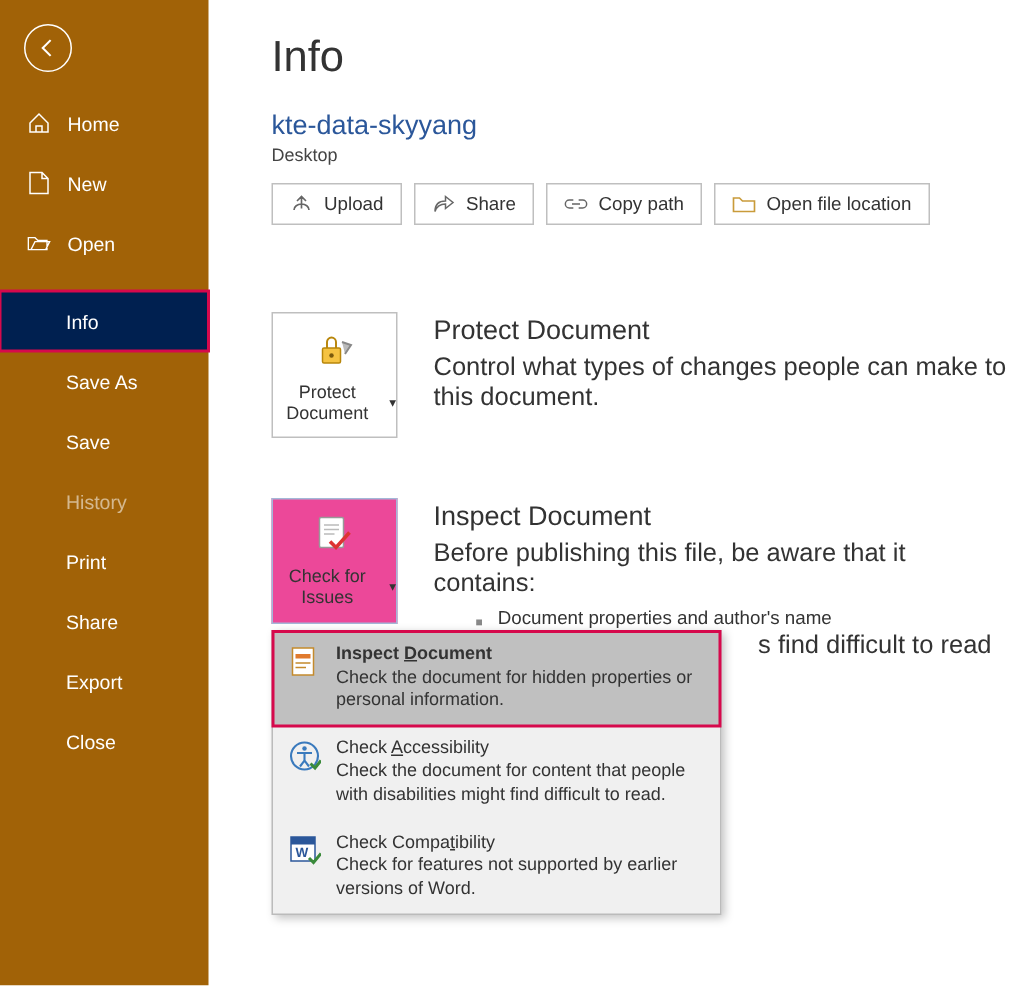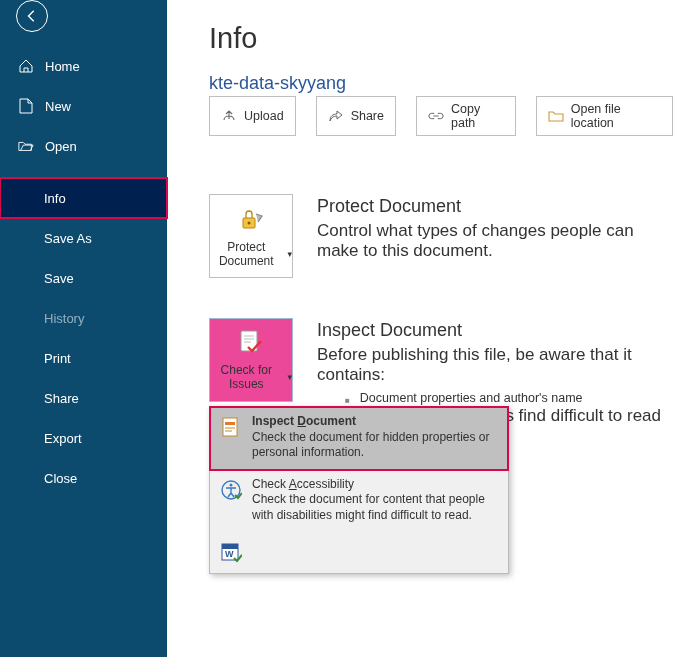--- a/index.html
+++ b/index.html
@@ -1,31 +1,31 @@
 <!DOCTYPE html>
 <html><head>
 <meta charset="utf-8">
 <style>
 * { box-sizing: border-box; margin: 0; padding: 0; font-family: "Segoe UI", Arial, sans-serif; }
 body { width: 673px; height: 657px; display: flex; background: #fff; overflow: hidden; }
-.sidebar { width: 167px; background: #0c4a6e; color: #fff; display: flex; flex-direction: column; padding-top: 0; }
+.sidebar { width: 139px; background: #a16207; color: #fff; display: flex; flex-direction: column; padding-top: 16px; }
 .back-btn { width: 32px; height: 32px; margin-left: 16px; margin-bottom: 14px; border: 1.5px solid #fff; border-radius: 50%; display: flex; align-items: center; justify-content: center; cursor: pointer; }
 .back-btn svg { width: 14px; height: 14px; }
 .nav-item { display: flex; align-items: center; height: 40px; padding-left: 18px; cursor: pointer; font-size: 13px; gap: 11px; }
 .nav-item.icon-item { height: 40px; }
 .nav-item .icon { width: 16px; display: inline-flex; align-items: center; justify-content: center; }
 .nav-item.selected { background: #002050; outline: 2px solid #d6094c; outline-offset: -1px; }
 .nav-item.history { opacity: 0.55; height: 40px; align-items: center; }
 .nav-spacer { height: 12px; }
 .nav-item.no-icon { padding-left: 44px; }
 .main { flex: 1; padding: 22px 0 0 42px; position: relative; overflow: hidden; }
 .page-title { font-size: 29px; font-weight: 300; color: #333; margin-bottom: 18px; }
 .doc-name { color: #2b579a; font-size: 18px; font-weight: 400; margin-bottom: 2px; }
 .doc-loc { font-size: 12px; color: #444; margin-bottom: 12px; }
-.btn-row { display: flex; gap: 20px; margin-bottom: 58px; }
+.btn-row { display: flex; gap: 8px; margin-bottom: 58px; }
 .btn { border: 1px solid #bfbfbf; background: #fff; padding: 5px 11px; font-size: 12.5px; display: inline-flex; align-items: center; gap: 7px; cursor: pointer; color: #333; }
 .btn .icon { width: 16px; height: 16px; display: inline-flex; align-items: center; justify-content: center; color: #555; }
 .section { display: flex; gap: 24px; margin-bottom: 40px; position: relative; }
 .bigbtn { width: 84px; height: 84px; border: 1px solid #bfbfbf; background: #fff; display: flex; flex-direction: column; align-items: center; justify-content: center; font-size: 12px; color: #333; cursor: pointer; text-align: center; line-height: 1.2; gap: 6px; }
 .bigbtn.selected { background: #ec4899; border-color: #a3b8d8; }
 .bigbtn .biglabel { display: flex; align-items: center; gap: 3px; }
 .sect-body { flex: 1; padding-top: 2px; }
 .sect-title { font-size: 18px; color: #333; font-weight: 400; margin-bottom: 4px; }
 .sect-desc { font-size: 17px; color: #333; margin-bottom: 6px; }
 .bul { display: flex; align-items: flex-end; gap: 10px; font-size: 12.5px; color: #333; margin: 2px 16px; padding-left: 12px; }
@@ -96,20 +96,21 @@
     <span>Export</span>
   </div>
   <div class="nav-item no-icon">
     <span>Close</span>
   </div>
 </div>
 
 <div class="main">
   <div class="page-title">Info</div>
   <div class="doc-name">kte-data-skyyang</div>
+  <div class="doc-loc">Desktop</div>
 
   <div class="btn-row">
     <div class="btn">
       <span class="icon">
           <svg width="16" height="16" viewBox="0 0 16 16">
             <path d="M8 11 V3 M5 6 L8 3 L11 6 M3 12 A5 4 0 0 1 13 12" stroke="#666" stroke-width="1.1" fill="none"></path>
           </svg>
         </span>
       <span>Upload</span>
     </div>
@@ -219,16 +220,20 @@
       </div>
       <div class="dd-item">
         <span class="dd-icon">
             <svg width="22" height="22" viewBox="0 0 22 22">
               <rect x="2" y="2" width="16" height="16" fill="#fff" stroke="#2b579a"></rect>
               <rect x="2" y="2" width="16" height="5" fill="#2b579a"></rect>
               <text x="5" y="15" font-size="9" font-weight="bold" fill="#2b579a">W</text>
               <path d="M14 16 L17 19 L22 13" stroke="#3a8a3a" stroke-width="2" fill="none"></path>
             </svg>
           </span>
+        <div class="dd-txt">
+          <span class="dd-title"><span>Check Compa</span><span class="ul">t</span><span>ibility</span></span>
+          <span>Check for features not supported by earlier versions of Word.</span>
+        </div>
       </div>
     </div>
   </div>
 </div>
 
 </body></html>

